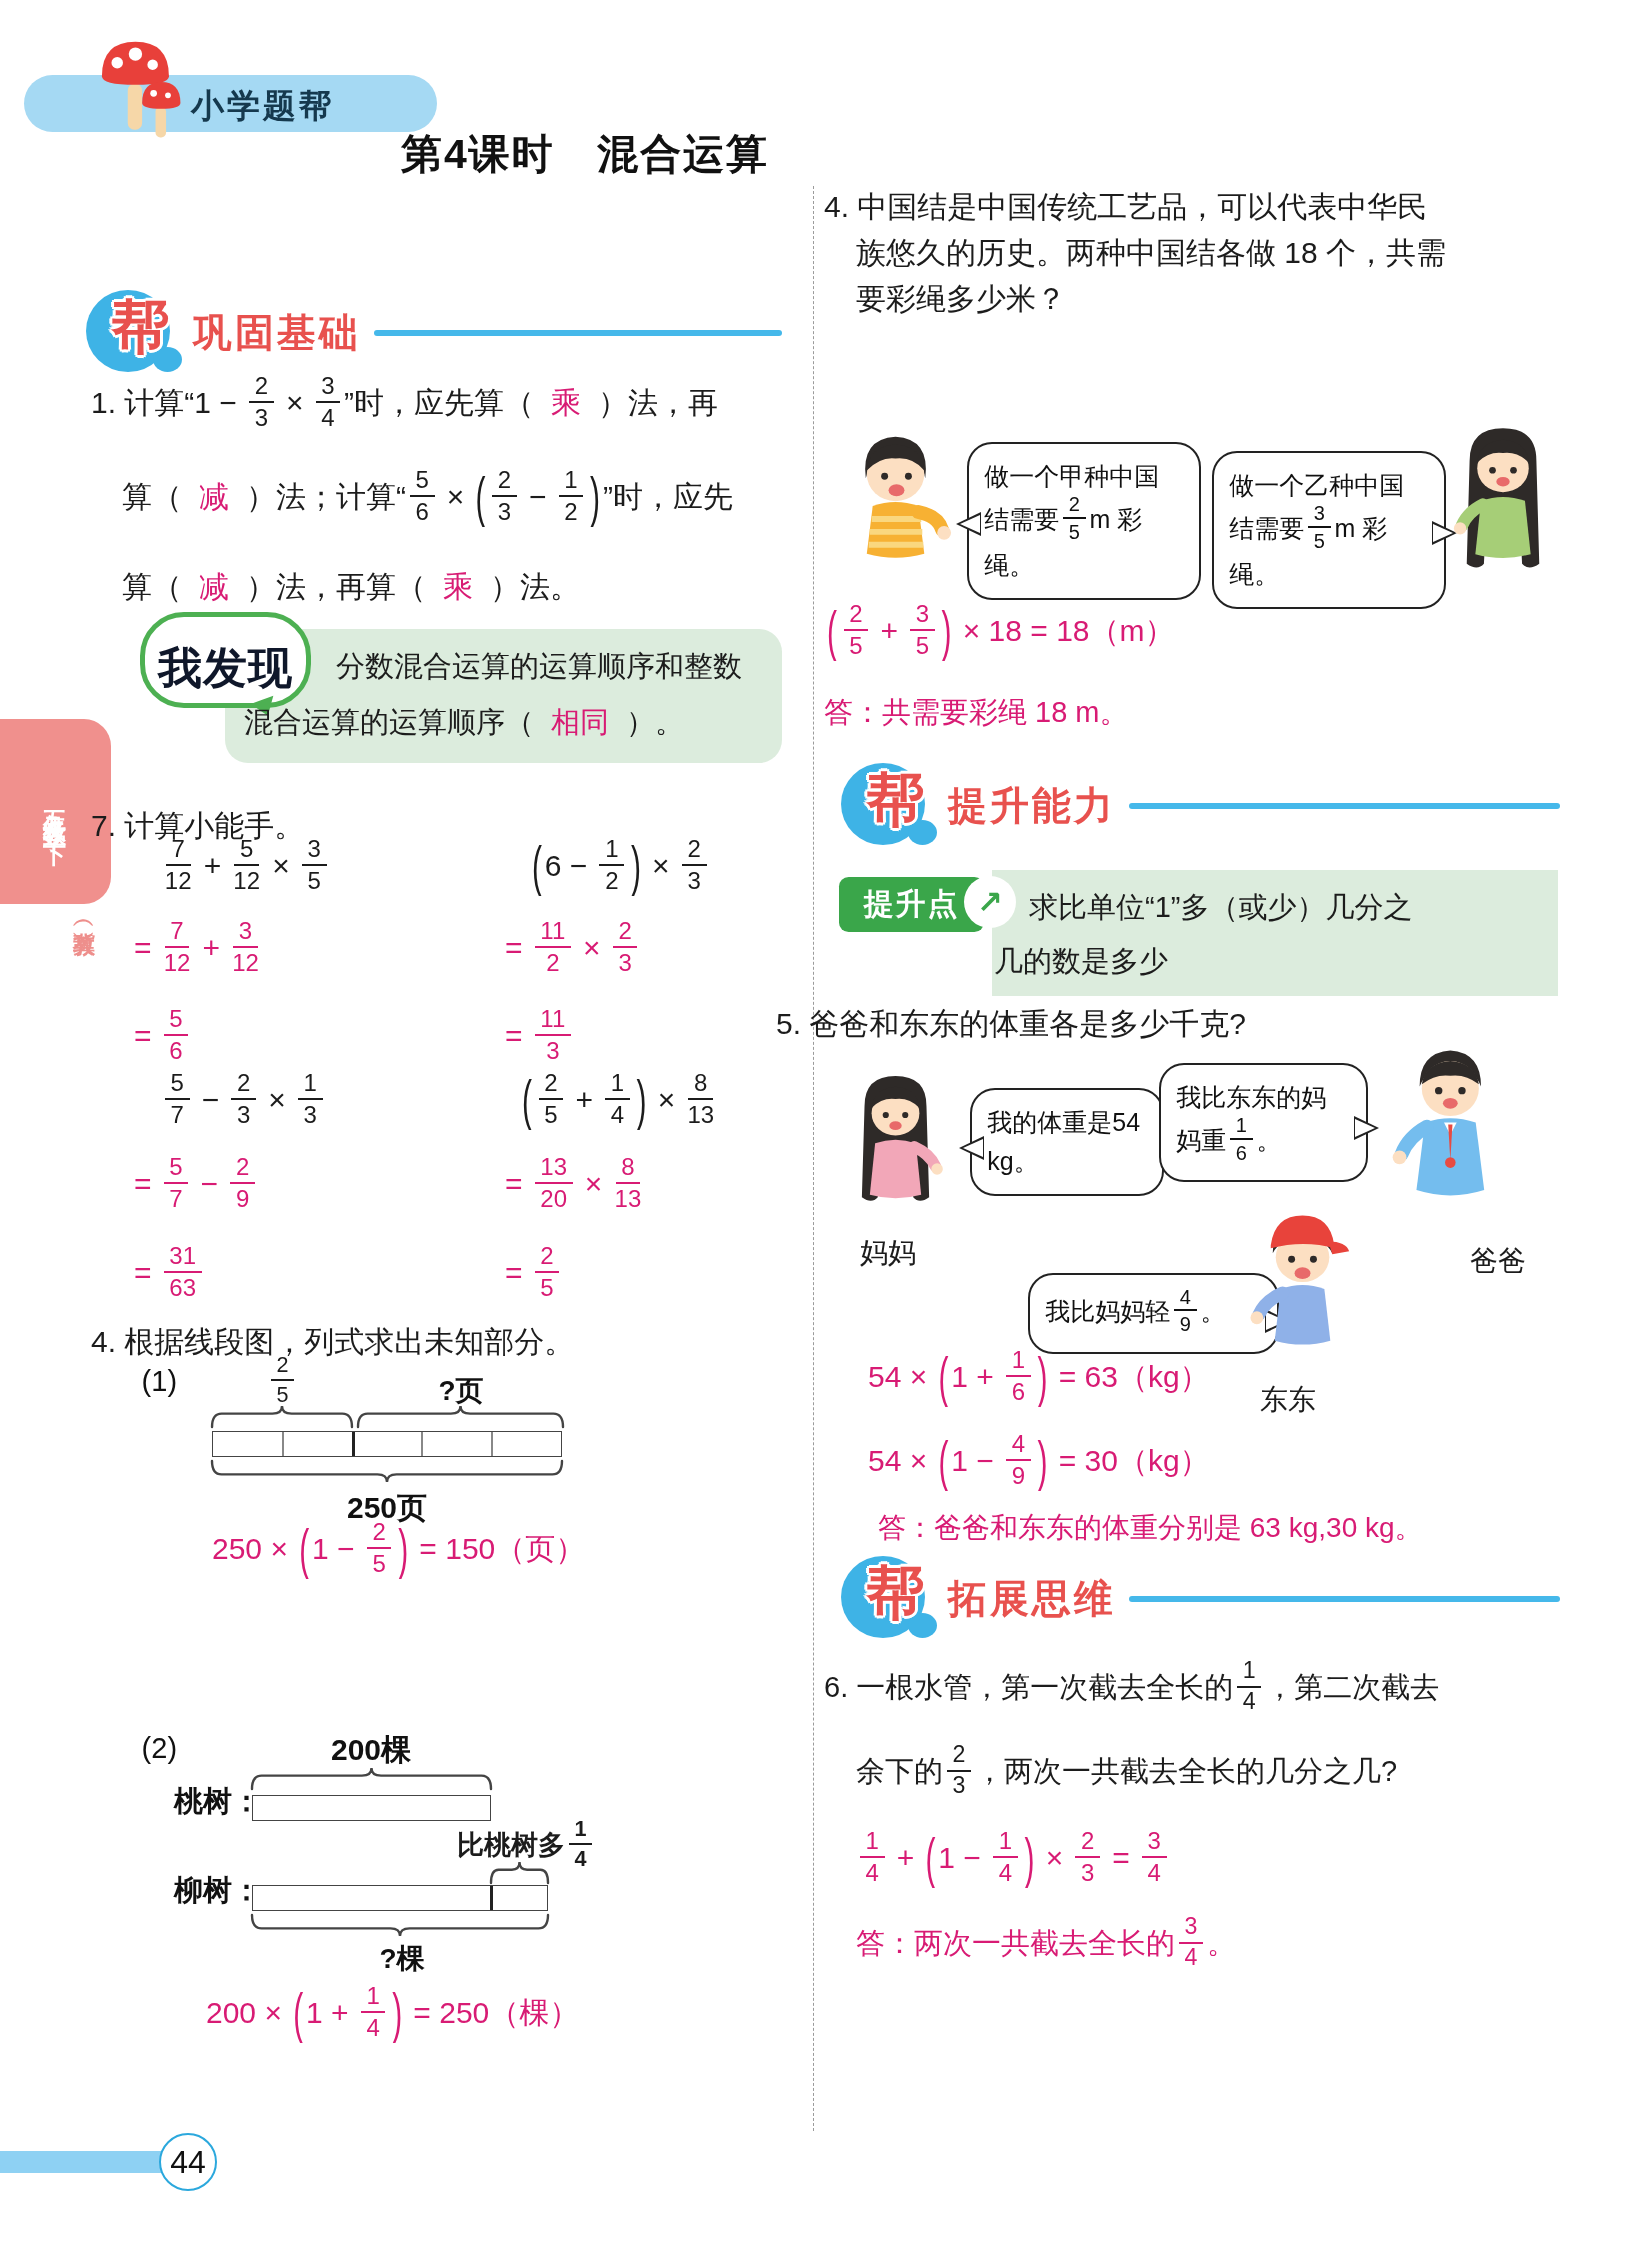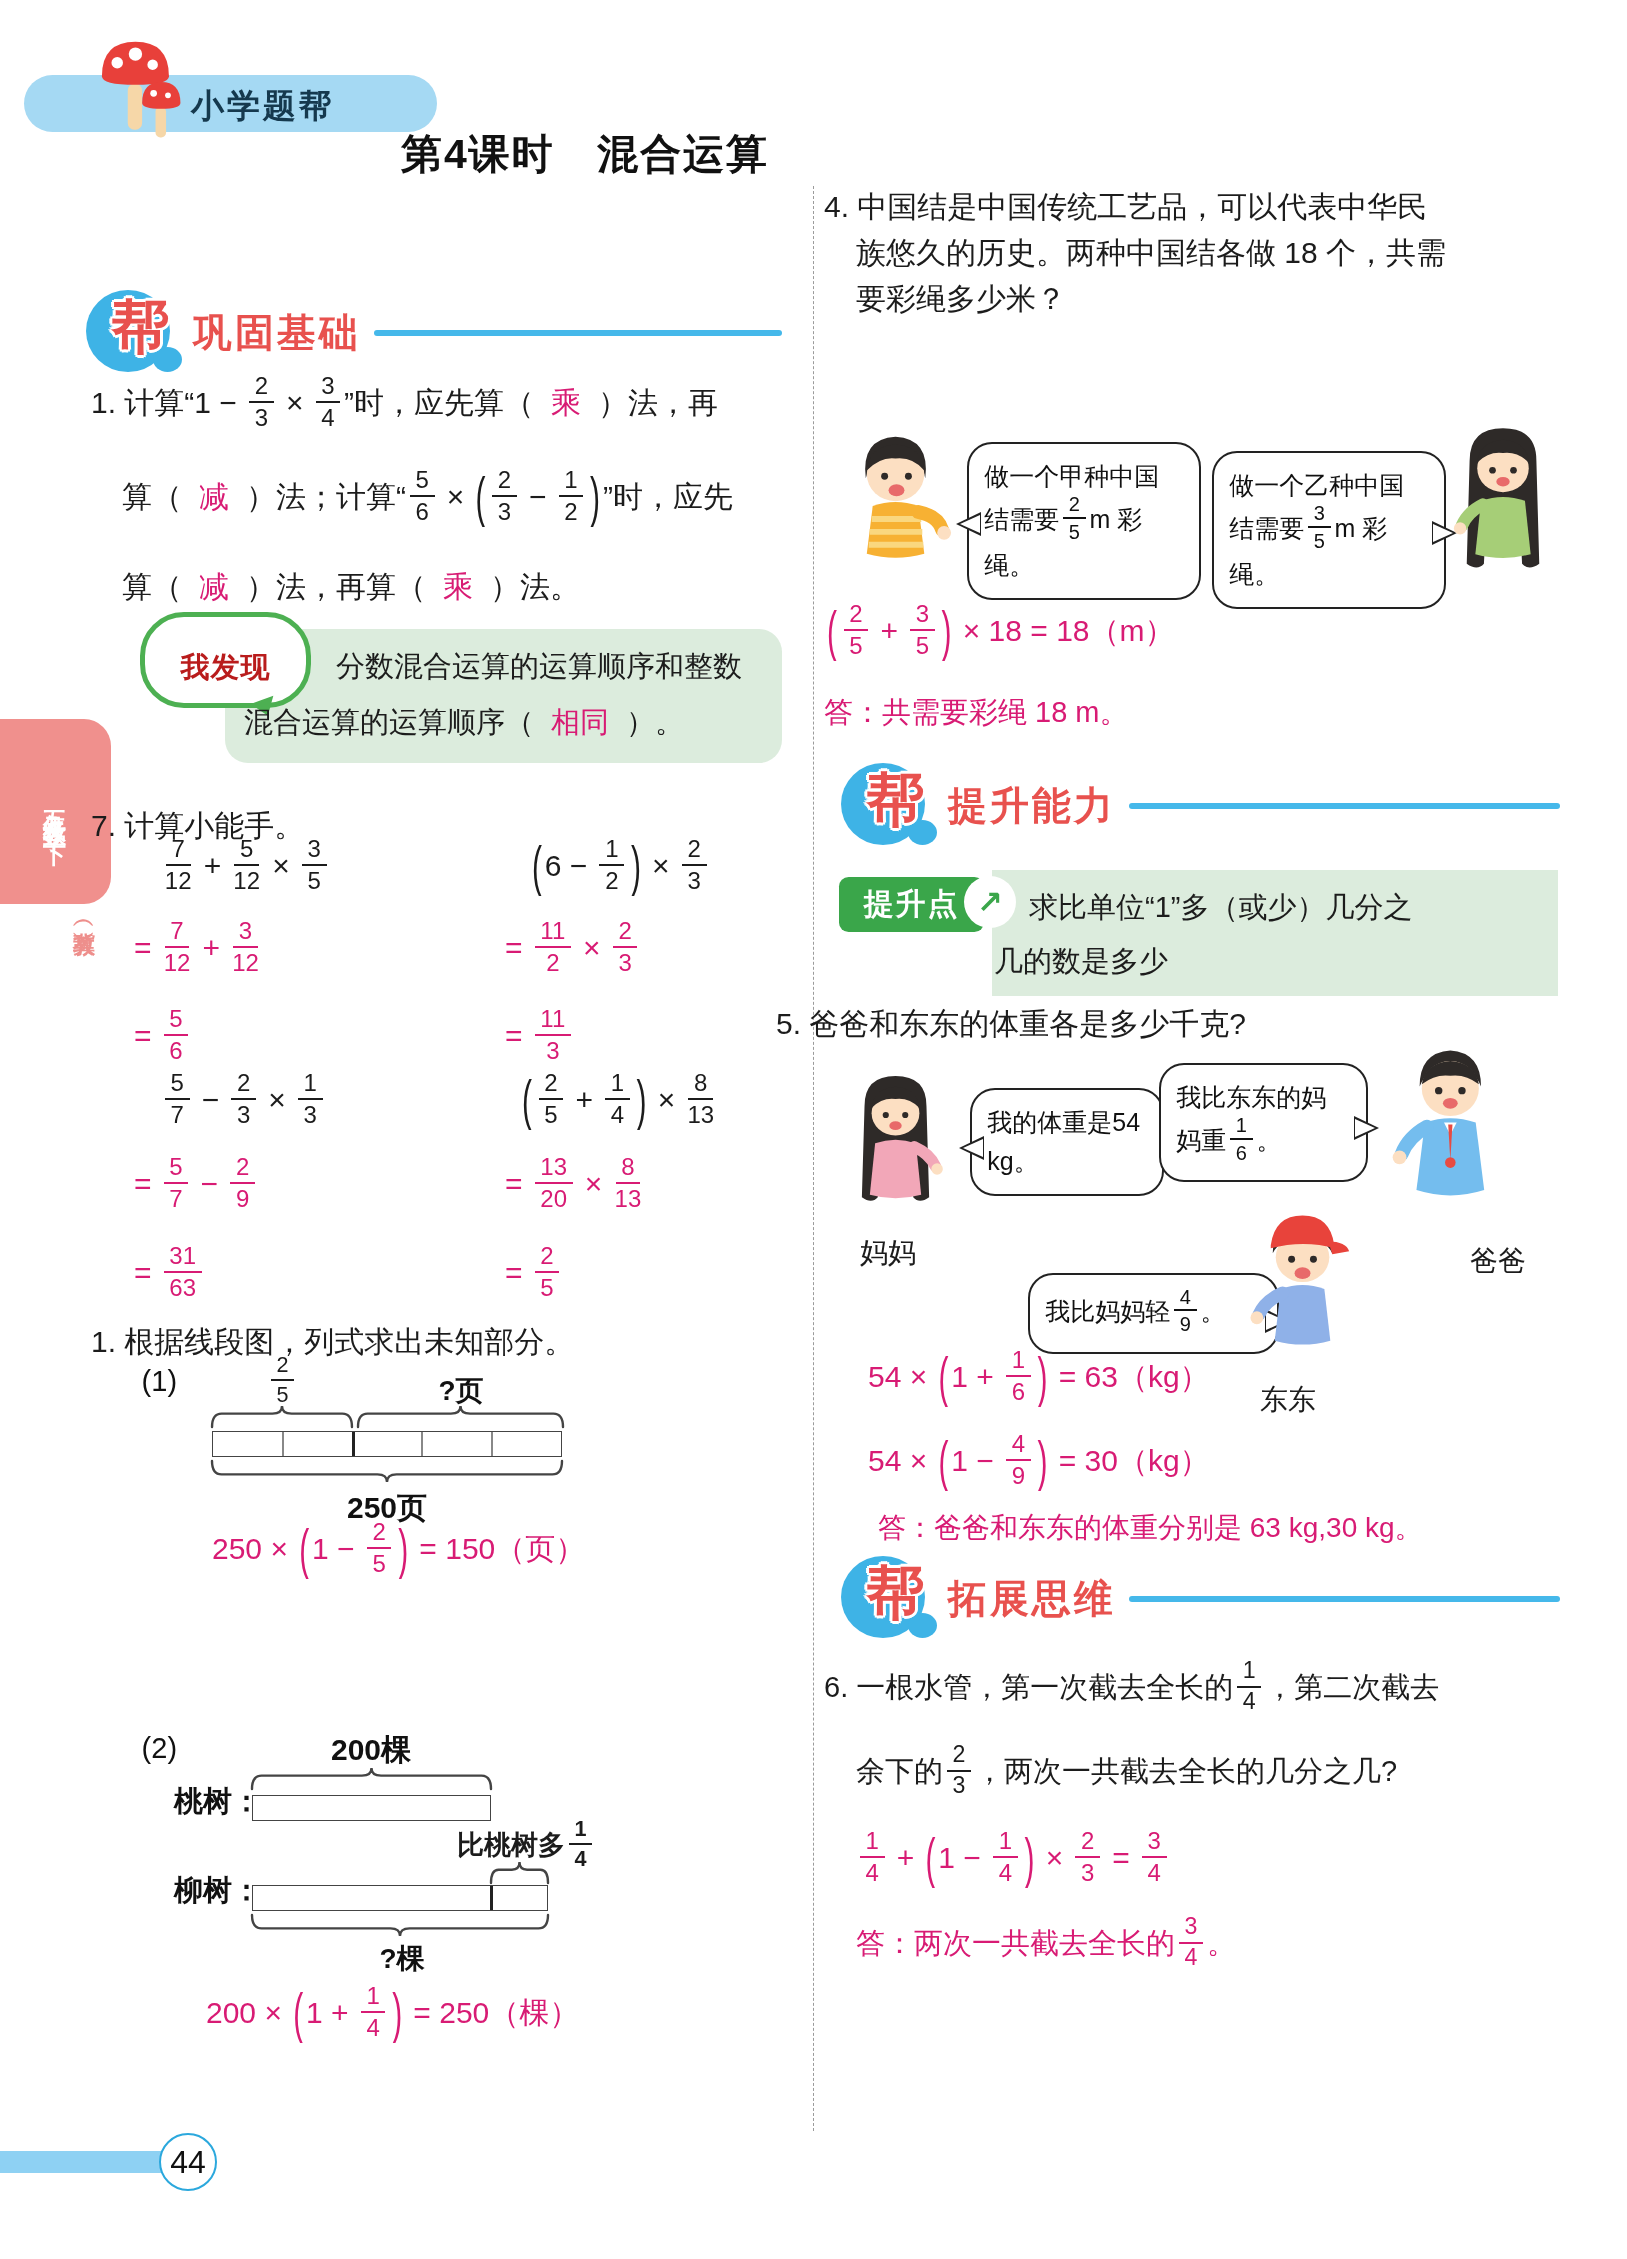--- a/index.html
+++ b/index.html
@@ -37,21 +37,21 @@
         margin:0 3.8px;font-size:0.8em;line-height:1.1;position:relative;top:-2.9px;}
   .frac .fnum{padding:0 5.7px 1.9px;border-bottom:2.9px solid currentColor;}
   .frac .fden{padding-top:1.9px;}
   .bp{display:inline-block;transform:scaleY(1.85);vertical-align:middle;font-weight:300;margin:0 2.9px;position:relative;top:-2.9px;}
   
   .disc-panel{position:absolute;left:225px;top:629px;width:557px;height:134px;background:#dcecdd;border-radius:23px;}
   .disc-bubble{position:absolute;left:140px;top:612px;width:161px;height:86px;background:#fff;border:5.7px solid #4db052;
                border-radius:44px;display:flex;align-items:center;justify-content:center;}
   .disc-bubble::after{content:'';position:absolute;right:27px;bottom:-25px;width:0;height:0;
                border:12.4px solid transparent;border-top:17px solid #4db052;transform:rotate(-20deg);}
-  .disc-bubble span{color:#b91c1c;font-size:29px;font-weight:bold;letter-spacing:1px;margin-top:16px;}
+  .disc-bubble span{color:#0f172a;font-size:44px;font-weight:bold;letter-spacing:1px;margin-top:16px;}
   
   .tip-panel{position:absolute;left:992px;top:870px;width:566px;height:126px;background:#dcecdd;}
   .tip-label{position:absolute;left:839px;top:877px;width:145px;height:55px;background:#3aa64a;border-radius:9.6px;
              display:flex;align-items:center;justify-content:center;color:#fff;font-size:30px;font-weight:bold;letter-spacing:1.9px;}
   .tip-arrow{position:absolute;left:964px;top:876px;width:52px;height:52px;border-radius:50%;background:#fff;
              display:flex;align-items:center;justify-content:center;color:#3aa64a;font-size:31px;font-weight:bold;}
   
   .bubble{position:absolute;background:#fff;border:2.9px solid #222;border-radius:25px;padding:13.4px 15.3px;
           font-size:25px;line-height:1.55;color:#111;}
   .bubble.tail-left::before{content:'';position:absolute;left:-25px;top:44%;width:0;height:0;
@@ -215,21 +215,21 @@
       </span></div>
   <div class="math pink" style="left:134px;top:1246px;">= <span class="frac">
         <span class="fnum">31</span>
         <span class="fden">63</span>
       </span></div>
   <div class="math pink" style="left:505px;top:1246px;">= <span class="frac">
         <span class="fnum">2</span>
         <span class="fden">5</span>
       </span></div>
 
-  <div class="txt" style="left:91px;top:1322px;">1. 根据线段图，列式求出未知部分。</div>
+  <div class="txt" style="left:91px;top:1322px;">4. 根据线段图，列式求出未知部分。</div>
 
   <div class="diagram" style="left:134px;top:1362px;width:593px;height:234px;">
     <div class="dlabel" style="left:7.6px;top:2.9px;font-size:29px;">(1)</div>
     <div class="math center" style="left:115px;top:-5.7px;width:67px;font-size:27px;"><span class="frac">
           <span class="fnum">2</span>
           <span class="fden">5</span>
         </span></div>
     <div class="dlabel center" style="left:287px;top:9.6px;width:80px;font-weight:bold;">?页</div>
     <svg class="brace" style="left:78px;top:44px;" width="140" height="23" viewBox="0 0 146 24">
       <path d="M0,22 Q0,8 10,8 L63,8 Q73,8 73,0 Q73,8 83,8 L136,8 Q146,8 146,22" stroke="#444" stroke-width="2.5" fill="none" stroke-linecap="round"></path>

